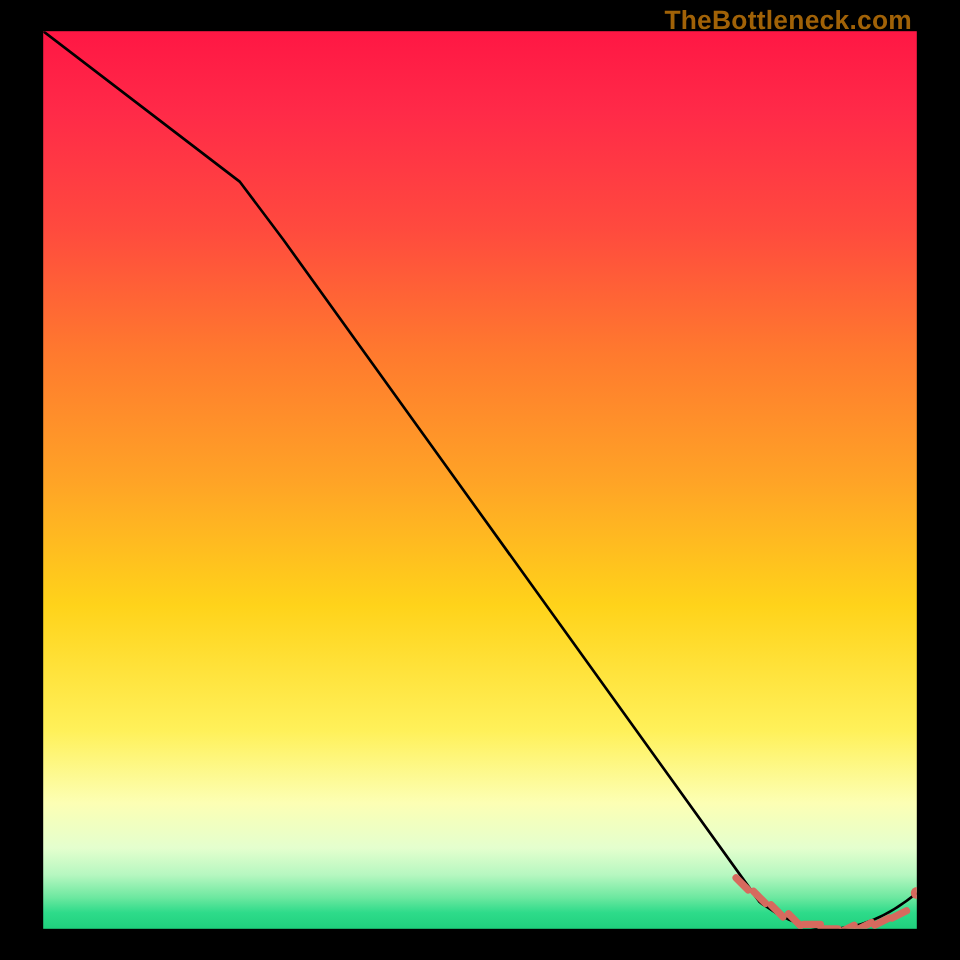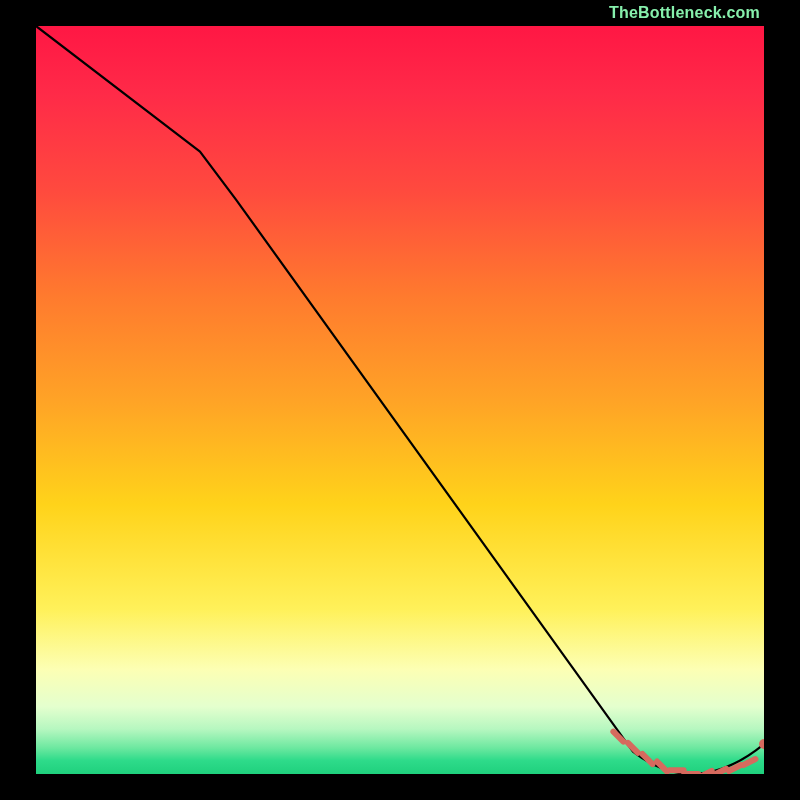--- a/index.html
+++ b/index.html
@@ -32,23 +32,23 @@
       #6de8a0 96.5%,
       #2edb8a 98.2%,
       #1fd07d 100%
     );
   }
   .watermark {
     position: absolute;
     top: 4px;
     right: 40px;
     font-family: Arial, Helvetica, sans-serif;
-    font-size: 16px;
+    font-size: 22px;
     font-weight: 600;
-    color: #86efac;
+    color: #a16207;
     letter-spacing: 0.2px;
     text-align: center;
   }
   svg.curve {
     position: absolute;
     left: 0; top: 0;
     width: 100%; height: 100%;
     pointer-events: none;
   }
   .curve path.main {

